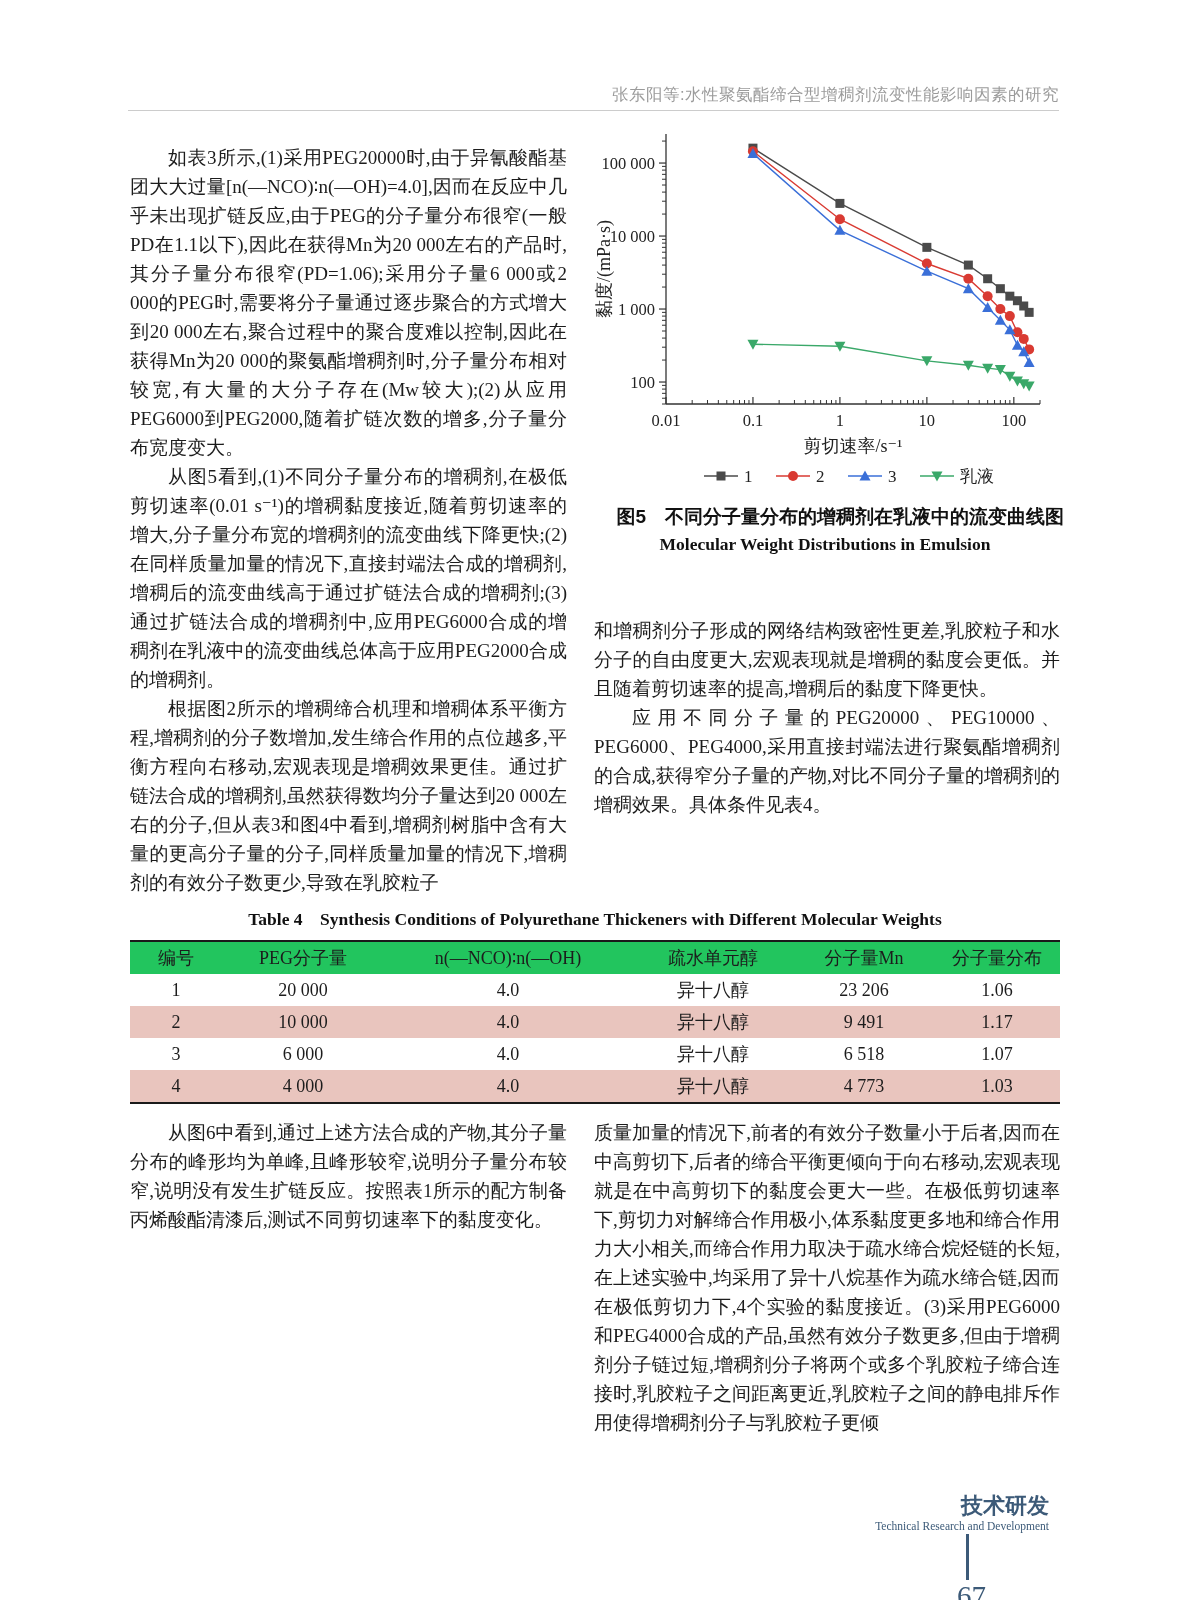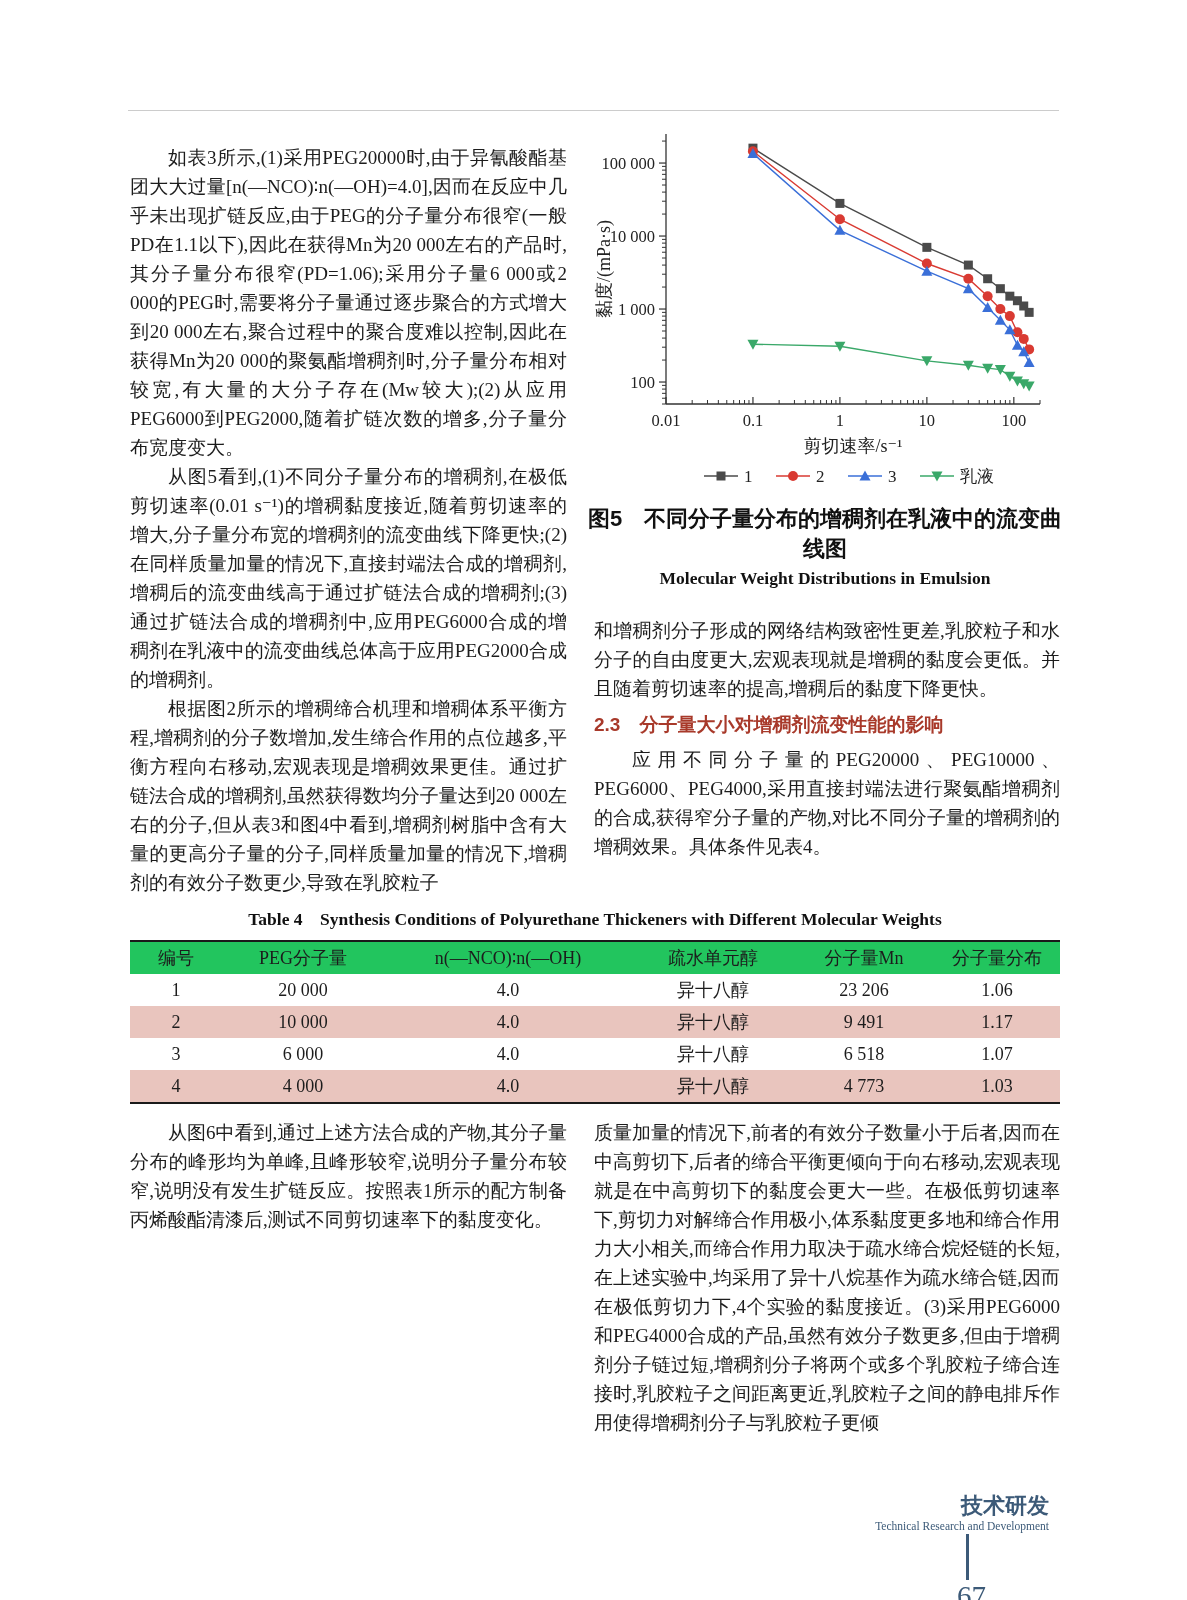--- a/index.html
+++ b/index.html
@@ -24,21 +24,21 @@
 
   .sec-head{
     margin:7px 0 6px 0; text-indent:0;
     font-family:"Liberation Sans","DejaVu Sans",sans-serif;
     font-weight:bold; font-size:19px; color:#a8392a;
   }
 
   #figure-block{position:absolute; left:586px; top:120px; width:478px;}
   #chart-wrap{width:478px; height:378px;}
   .fig-cap-zh{
-    margin-top:6px; text-align:center; font-weight:bold; font-size:22px;
+    margin-top:6px; text-align:right; font-weight:bold; font-size:19px;
     font-family:"Liberation Sans","DejaVu Sans",sans-serif; color:#111;
   }
   .fig-cap-en{
     text-align:center; font-weight:bold; font-size:17.5px; line-height:28px;
     font-family:"Liberation Serif","DejaVu Serif",serif; color:#111;
   }
 
   #table-block{position:absolute; left:130px; top:903px; width:930px;}
   .tbl-title-zh{
     text-align:center; font-weight:bold; font-size:19px;
@@ -69,20 +69,21 @@
   }
   .footer-en{font-size:11.5px; line-height:16px;}
   .footer-divider{width:3px; height:46px; background:#3c5a78;}
   .footer-page{font-size:29px; padding-left:9px;}
 </style>
 </head>
 <body>
 
 <div class="page">
 
+  <div class="running-head">张东阳等:水性聚氨酯缔合型增稠剂流变性能影响因素的研究</div>
   <div class="head-rule"></div>
 
   <div id="left-col" class="col">
     <p class="para">如表3所示,(1)采用PEG20000时,由于异氰酸酯基团大大过量[n(—NCO)∶n(—OH)=4.0],因而在反应中几乎未出现扩链反应,由于PEG的分子量分布很窄(一般PD在1.1以下),因此在获得Mn为20 000左右的产品时,其分子量分布很窄(PD=1.06);采用分子量6 000或2 000的PEG时,需要将分子量通过逐步聚合的方式增大到20 000左右,聚合过程中的聚合度难以控制,因此在获得Mn为20 000的聚氨酯增稠剂时,分子量分布相对较宽,有大量的大分子存在(Mw较大);(2)从应用PEG6000到PEG2000,随着扩链次数的增多,分子量分布宽度变大。</p>
     <p class="para">从图5看到,(1)不同分子量分布的增稠剂,在极低剪切速率(0.01 s⁻¹)的增稠黏度接近,随着剪切速率的增大,分子量分布宽的增稠剂的流变曲线下降更快;(2)在同样质量加量的情况下,直接封端法合成的增稠剂,增稠后的流变曲线高于通过扩链法合成的增稠剂;(3)通过扩链法合成的增稠剂中,应用PEG6000合成的增稠剂在乳液中的流变曲线总体高于应用PEG2000合成的增稠剂。</p>
     <p class="para">根据图2所示的增稠缔合机理和增稠体系平衡方程,增稠剂的分子数增加,发生缔合作用的点位越多,平衡方程向右移动,宏观表现是增稠效果更佳。通过扩链法合成的增稠剂,虽然获得数均分子量达到20 000左右的分子,但从表3和图4中看到,增稠剂树脂中含有大量的更高分子量的分子,同样质量加量的情况下,增稠剂的有效分子数更少,导致在乳胶粒子</p>
   </div>
 
   <div id="figure-block">
     <div id="chart-wrap">
@@ -229,21 +230,20 @@
           <path d="M 351 361.5 L 356.5 351.5 L 345.5 351.5 Z" fill="#3aa869"></path>
           <text x="374" y="362" font-family="Liberation Serif,DejaVu Serif,serif" font-size="17" fill="#222">乳液</text>
         </svg>
     </div>
     <div class="fig-cap-zh">图5　不同分子量分布的增稠剂在乳液中的流变曲线图</div>
     <div class="fig-cap-en">Molecular Weight Distributions in Emulsion</div>
   </div>
 
   <div id="right-text" class="col">
     <p class="para noindent">和增稠剂分子形成的网络结构致密性更差,乳胶粒子和水分子的自由度更大,宏观表现就是增稠的黏度会更低。并且随着剪切速率的提高,增稠后的黏度下降更快。</p>
-    <p class="sec-head">2.3　分子量大小对增稠剂流变性能的影响</p>
     <p class="para">应用不同分子量的PEG20000、PEG10000、PEG6000、PEG4000,采用直接封端法进行聚氨酯增稠剂的合成,获得窄分子量的产物,对比不同分子量的增稠剂的增稠效果。具体条件见表4。</p>
   </div>
 
   <div id="table-block">
     <div class="tbl-title-en">Table 4　Synthesis Conditions of Polyurethane Thickeners with Different Molecular Weights</div>
     <table class="data">
       <colgroup>
         <col style="width:92px">
           <col style="width:162px">
           <col style="width:248px">

